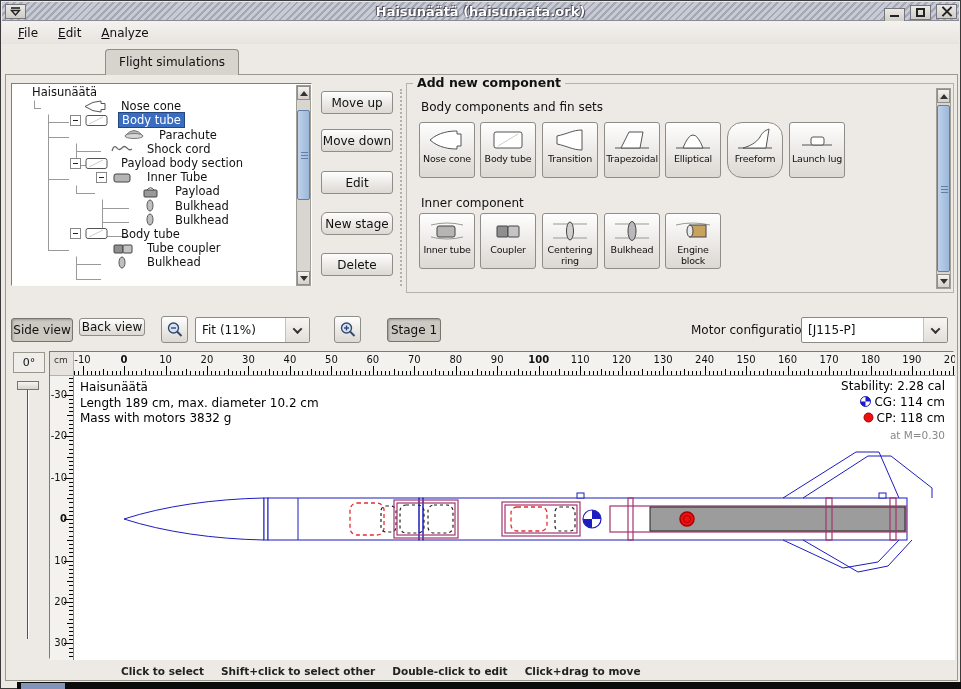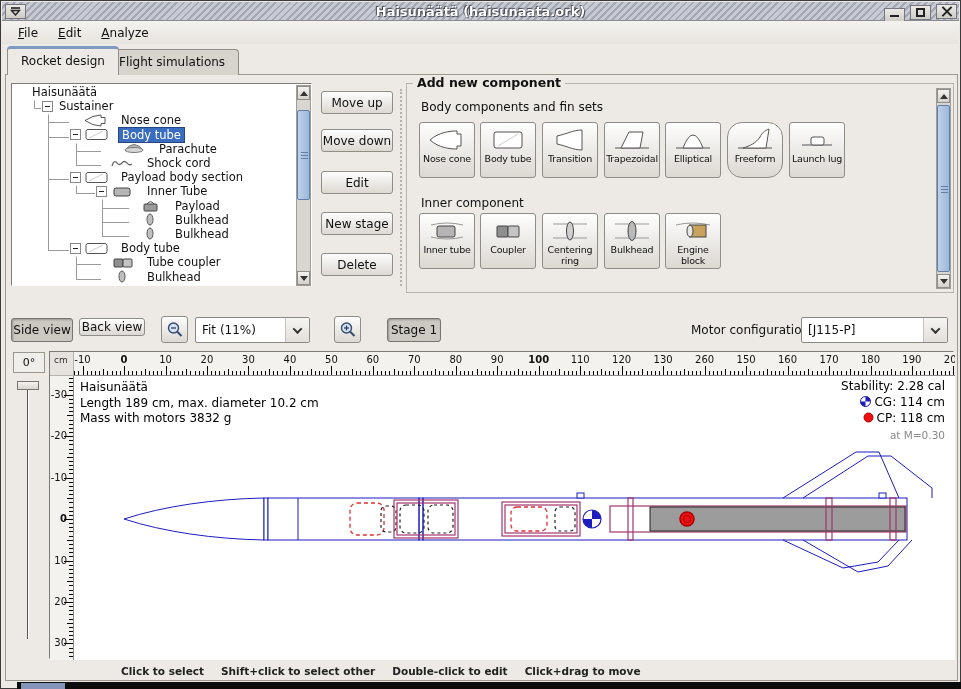--- a/index.html
+++ b/index.html
@@ -141,36 +141,31 @@
         </div>
     </div>
   </div>
 
   <div id="menubar">
       <div class="menu-item"><u>F</u>ile</div>
       <div class="menu-item"><u>E</u>dit</div>
       <div class="menu-item"><u>A</u>nalyze</div>
     </div>
 
-  <div class="tab" id="tab-rocket">Rocket design</div>
   <div class="tab" id="tab-flight">Flight simulations</div>
   <div id="tab-panel"></div>
 
   <div id="tree-panel">
     <svg id="tree-lines" width="283" height="199">
         <path d="M21.5,15.5 V23.5 M21,23.5 H28 M35.5,29.5 V165.5 M35,37.5 H56 M35,52.5 H56 M35,94.5 H56 M35,165.5 H56 M63.5,58.5 V80.5 M63,66.5 H88 M63,80.5 H88 M63.5,100.5 V108.5 M63,108.5 H82 M89.5,114.5 V151.5 M89,123.5 H116 M89,137.5 H116 M89,151.5 H116 M63.5,171.5 V194.5 M63,179.5 H88 M63,194.5 H88" stroke="#9a9a9a" fill="none"></path>
       </svg>
     <div id="tree-rows">
         <div class="tree-row" style="padding-left: 16px;">
           <span class="tree-label">Haisunäätä</span>
         </div>
-        <div class="tree-row" style="padding-left: 29px;">
-          <span class="expander"></span>
-          <span class="tree-label">Sustainer</span>
-        </div>
         <div class="tree-row" style="padding-left: 57px;">
           <span class="exp-spacer"></span>
           <span class="tree-ico"><svg width="26" height="13" viewBox="0 0 26 13">
               <path d="M1,6.5 Q9,1 17,1 L17,3.5 L21,3.5 L21,9.5 L17,9.5 L17,12 Q9,12 1,6.5 Z" fill="#fff" stroke="#555"></path>
             </svg></span>
           <span class="tree-label">Nose cone</span>
         </div>
         <div class="tree-row" style="padding-left: 57px;">
           <span class="expander"></span>
           <span class="tree-ico"><svg width="26" height="13" viewBox="0 0 26 13">
@@ -265,21 +260,21 @@
       <div class="sb-btn" style="bottom:0;">
           <span class="arr-dn"></span>
         </div>
     </div>
   </div>
 
   <div id="actions">
       <div class="btn act-btn" style="top: 90px;">Move up</div>
       <div class="btn act-btn" style="top: 128px;">Move down</div>
       <div class="btn act-btn" style="top: 170px;">Edit</div>
-      <div class="btn act-btn" style="top: 211px;">New stage</div>
+      <div class="btn act-btn" style="top: 211px; border-radius: 6px;">New stage</div>
       <div class="btn act-btn" style="top: 252px;">Delete</div>
     </div>
   <div id="sep-v"></div>
 
   <div id="groupbox">
     <div id="groupbox-title">Add new component</div>
     <div id="comp-groups">
         <div class="grp-label" style="top: 16px;">Body components and fin sets</div>
         <div class="btn comp-btn" style="left: 12px; top: 38px;">
           <span class="comp-ico"><svg width="42" height="28" viewBox="0 0 42 28">
@@ -639,21 +634,21 @@
         <div class="hlabel" style="left:215.9px;">40</div>
         <div class="hlabel" style="left:257.4px;">50</div>
         <div class="hlabel" style="left:298.8px;">60</div>
         <div class="hlabel" style="left:340.3px;">70</div>
         <div class="hlabel" style="left:381.8px;">80</div>
         <div class="hlabel" style="left:423.2px;">90</div>
         <div class="hlabel blabel" style="left:464.7px;">100</div>
         <div class="hlabel" style="left:506.2px;">110</div>
         <div class="hlabel" style="left:547.6px;">120</div>
         <div class="hlabel" style="left:589.1px;">130</div>
-        <div class="hlabel" style="left:630.6px;">260</div>
+        <div class="hlabel" style="left:630.6px;">240</div>
         <div class="hlabel" style="left:672.1px;">150</div>
         <div class="hlabel" style="left:713.5px;">160</div>
         <div class="hlabel" style="left:755.0px;">170</div>
         <div class="hlabel" style="left:796.5px;">180</div>
         <div class="hlabel" style="left:837.9px;">190</div>
         <div class="hlabel" style="left:879.4px;">200</div>
       </div>
     <div id="v-ruler">
         <div class="vtick" style="top:2.0px;width:4px;"></div>
         <div class="vtick" style="top:6.1px;width:4px;"></div>

